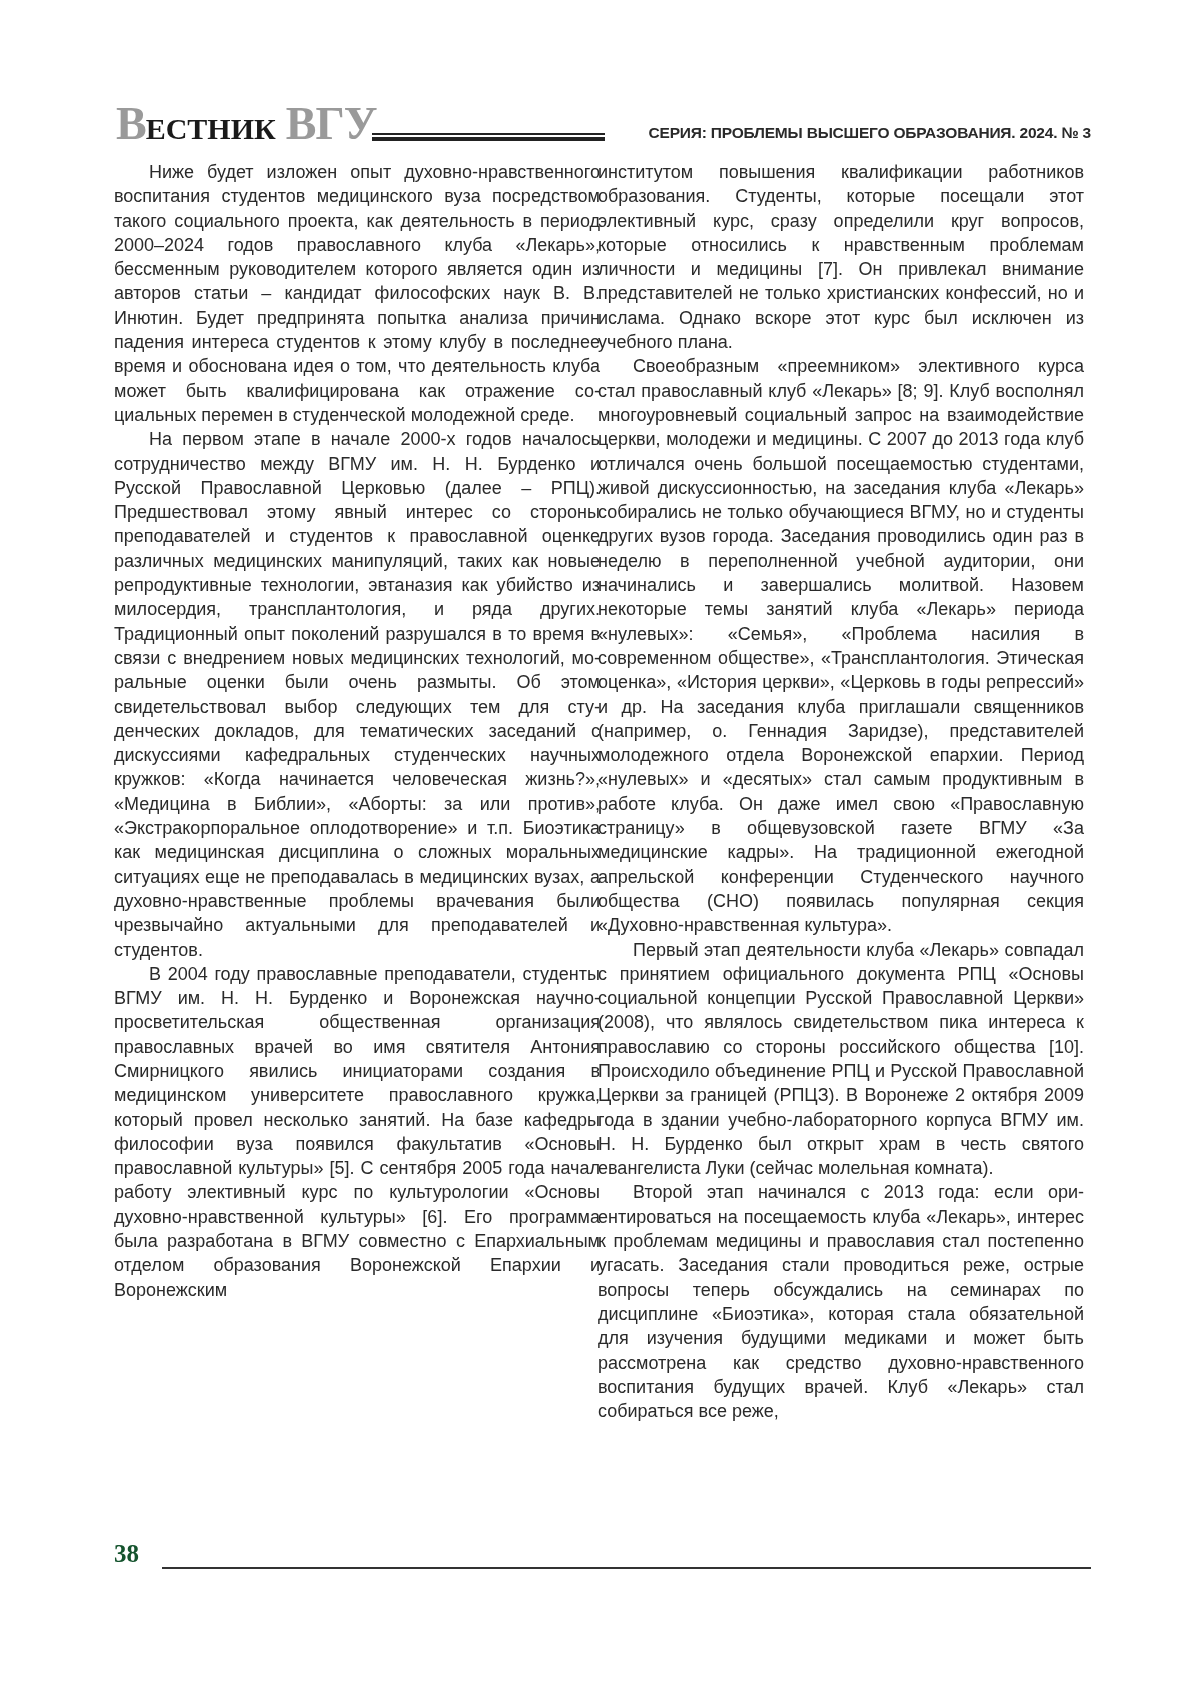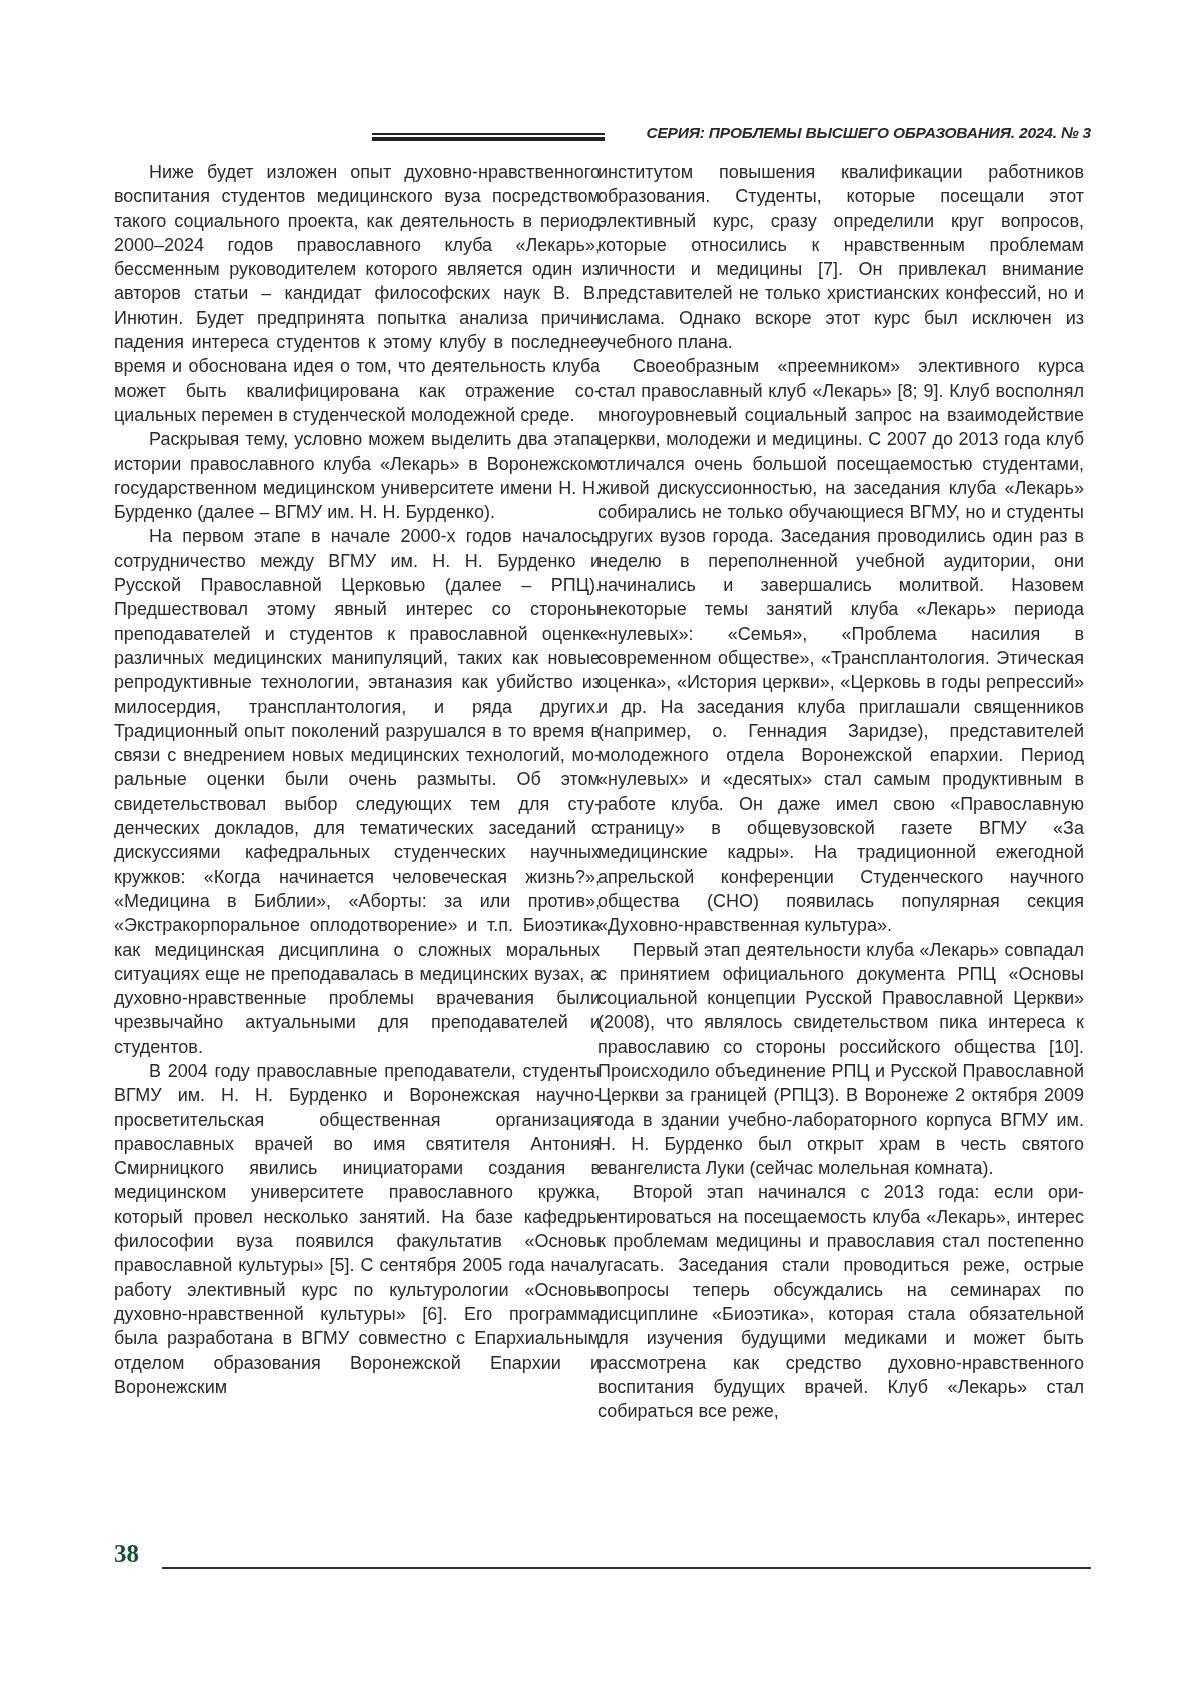--- a/index.html
+++ b/index.html
@@ -72,21 +72,20 @@
     .series {
       position: absolute;
       right: 0;
       top: 24px;
       font-family: "Liberation Sans", sans-serif;
       font-weight: bold;
       font-size: 15.5px;
       color: #2a2a2a;
       letter-spacing: -0.2px;
       white-space: nowrap;
-      font-style: italic;
     }
     .column {
       position: absolute;
       top: 160px;
       width: 486px;
       font-family: "Liberation Sans", sans-serif;
       font-size: 18px;
       line-height: 24.3px;
       color: #2a2a2a;
       text-align: justify;
@@ -123,30 +122,32 @@
       top: 27px;
       width: 929px;
       height: 2px;
       background: #333;
     }
   </style>
 </head>
 <body>
 
 <div class="page-header">
+  <div class="logo">
+    <span class="big">В</span><span class="small">ЕСТНИК</span><span class="vgu">ВГУ</span>
+  </div>
   <div class="header-rule">
     <div class="thin"></div>
     <div class="thick"></div>
   </div>
   <div class="series">СЕРИЯ: ПРОБЛЕМЫ ВЫСШЕГО ОБРАЗОВАНИЯ. 2024. № 3</div>
 </div>
 
 <div class="column left">
   <p>Ниже будет изложен опыт духовно-нравствен­ного воспитания студентов медицинского вуза по­средством такого социального проекта, как дея­тельность в период 2000–2024 годов православ­ного клуба «Лекарь», бессменным руководителем которого является один из авторов статьи – канди­дат философских наук В. В. Инютин. Будет пред­принята попытка анализа причин падения интере­са студентов к этому клубу в последнее время и обоснована идея о том, что деятельность клуба может быть квалифицирована как отражение со­циальных перемен в студенческой молодежной среде.</p>
-  <p>Раскрывая тему, условно можем выделить два этапа истории православного клуба «Лекарь» в Воронежском государственном медицинском уни­верситете имени Н. Н. Бурденко (далее – ВГМУ им. Н. Н. Бурденко).</p>
   <p>На первом этапе в начале 2000-х годов нача­лось сотрудничество между ВГМУ им. Н. Н. Бур­денко и Русской Православной Церковью (да­лее – РПЦ). Предшествовал этому явный интерес со стороны преподавателей и студентов к право­славной оценке различных медицинских мани­пуляций, таких как новые репродуктивные тех­нологии, эвтаназия как убийство из милосердия, трансплантология, и ряда других. Традиционный опыт поколений разрушался в то время в связи с внедрением новых медицинских технологий, мо­ральные оценки были очень размыты. Об этом свидетельствовал выбор следующих тем для сту­денческих докладов, для тематических заседаний с дискуссиями кафедральных студенческих на­учных кружков: «Когда начинается человеческая жизнь?», «Медицина в Библии», «Аборты: за или против», «Экстракорпоральное оплодотворение» и т.п. Биоэтика как медицинская дисциплина о сложных моральных ситуациях еще не препо­давалась в медицинских вузах, а духовно-нрав­ственные проблемы врачевания были чрезвычай­но актуальными для преподавателей и студентов.</p>
   <p>В 2004 году православные преподаватели, студенты ВГМУ им. Н. Н. Бурденко и Воронеж­ская научно-просветительская общественная ор­ганизация православных врачей во имя святителя Антония Смирницкого явились инициаторами соз­дания в медицинском университете православно­го кружка, который провел несколько занятий. На базе кафедры философии вуза появился факуль­татив «Основы православной культуры» [5]. С сен­тября 2005 года начал работу элективный курс по культурологии «Основы духовно-нравственной культуры» [6]. Его программа была разработана в ВГМУ совместно с Епархиальным отделом об­разования Воронежской Епархии и Воронежским</p>
 </div>
 
 <div class="column right">
   <p class="cont">институтом повышения квалификации работни­ков образования. Студенты, которые посещали этот элективный курс, сразу определили круг во­просов, которые относились к нравственным про­блемам личности и медицины [7]. Он привлекал внимание представителей не только христианских конфессий, но и ислама. Однако вскоре этот курс был исключен из учебного плана.</p>
   <p>Своеобразным «преемником» элективного курса стал православный клуб «Лекарь» [8; 9]. Клуб восполнял многоуровневый социальный запрос на взаимодействие церкви, молодежи и медицины. С 2007 до 2013 года клуб отличался очень большой посещаемостью студентами, жи­вой дискуссионностью, на заседания клуба «Ле­карь» собирались не только обучающиеся ВГМУ, но и студенты других вузов города. Заседания проводились один раз в неделю в переполненной учебной аудитории, они начинались и заверша­лись молитвой. Назовем некоторые темы занятий клуба «Лекарь» периода «нулевых»: «Семья», «Проблема насилия в современном обществе», «Трансплантология. Этическая оценка», «Исто­рия церкви», «Церковь в годы репрессий» и др. На заседания клуба приглашали священников (например, о. Геннадия Заридзе), представителей молодежного отдела Воронежской епархии. Пери­од «нулевых» и «десятых» стал самым продуктив­ным в работе клуба. Он даже имел свою «Право­славную страницу» в общевузовской газете ВГМУ «За медицинские кадры». На традиционной еже­годной апрельской конференции Студенческого научного общества (СНО) появилась популярная секция «Духовно-нравственная культура».</p>
   <p>Первый этап деятельности клуба «Лекарь» со­впадал с принятием официального документа РПЦ «Основы социальной концепции Русской Право­славной Церкви» (2008), что являлось свидетель­ством пика интереса к православию со стороны российского общества [10]. Происходило объеди­нение РПЦ и Русской Православной Церкви за границей (РПЦЗ). В Воронеже 2 октября 2009 года в здании учебно-лабораторного корпуса ВГМУ им. Н. Н. Бурденко был открыт храм в честь свято­го евангелиста Луки (сейчас молельная комната).</p>
   <p>Второй этап начинался с 2013 года: если ори­ентироваться на посещаемость клуба «Лекарь», интерес к проблемам медицины и православия стал постепенно угасать. Заседания стали прово­диться реже, острые вопросы теперь обсуждались на семинарах по дисциплине «Биоэтика», которая стала обязательной для изучения будущими ме­диками и может быть рассмотрена как средство духовно-нравственного воспитания будущих вра­чей. Клуб «Лекарь» стал собираться все реже,</p>
 </div>

